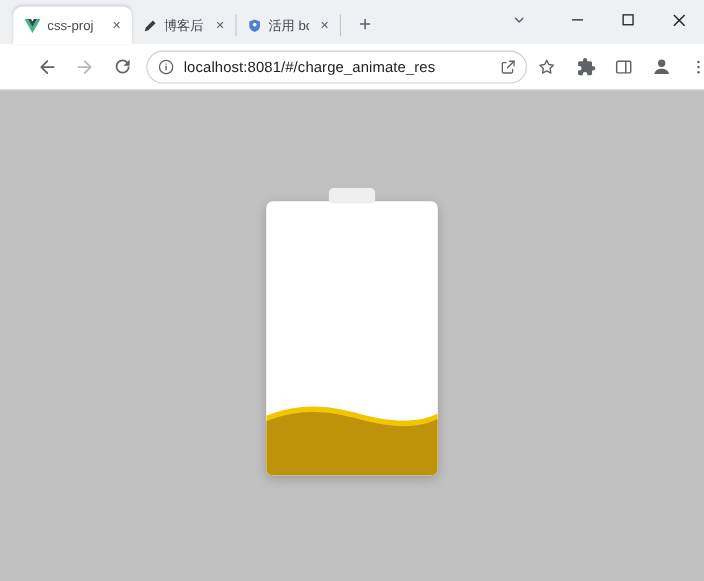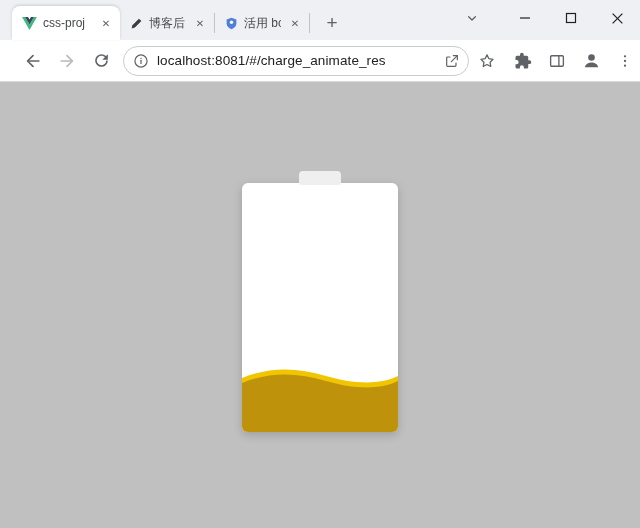--- a/index.html
+++ b/index.html
@@ -22,21 +22,21 @@
   .tab-sep { width:1px; height:20px; background:#9aa0a6; opacity:.55; margin-bottom:7px; flex:none; }
   .newtab { width:28px; height:28px; margin:0 0 3px 8px; display:flex; align-items:center;
             justify-content:center; font-size:19px; color:#5f6368; border-radius:50%; flex:none; }
   .win-controls { position:absolute; right:0; top:0; height:36px; display:flex; align-items:center; }
   .tabsearch { width:28px; height:28px; display:flex; align-items:center; justify-content:center;
                margin-right:16px; }
   .win-btn { width:46px; height:36px; display:flex; align-items:center; justify-content:center; }
 
   
   .toolbar { height:42px; background:#fff; display:flex; align-items:center;
-             padding:0 17px; gap:2px; flex:none; border-bottom:1px solid #d8d9db; }
+             padding:0 27px; gap:2px; flex:none; border-bottom:1px solid #d8d9db; }
   .tool-btn { width:32px; height:32px; border-radius:50%; display:flex; align-items:center;
               justify-content:center; flex:none; }
   .omnibox { width:346px; height:30px; border:1.5px solid #c9ccd0; border-radius:15px;
              display:flex; align-items:center; padding:0 8px 0 9px; gap:8px;
              margin-left:4px; background:#fff; flex:none; }
   .omnibox .icon-btn { display:flex; align-items:center; flex:none; }
   .url { font-size:13.5px; color:#202124; white-space:nowrap; overflow:hidden; flex:1;
          letter-spacing:.1px; }
   .spacer { flex:1; }
 

